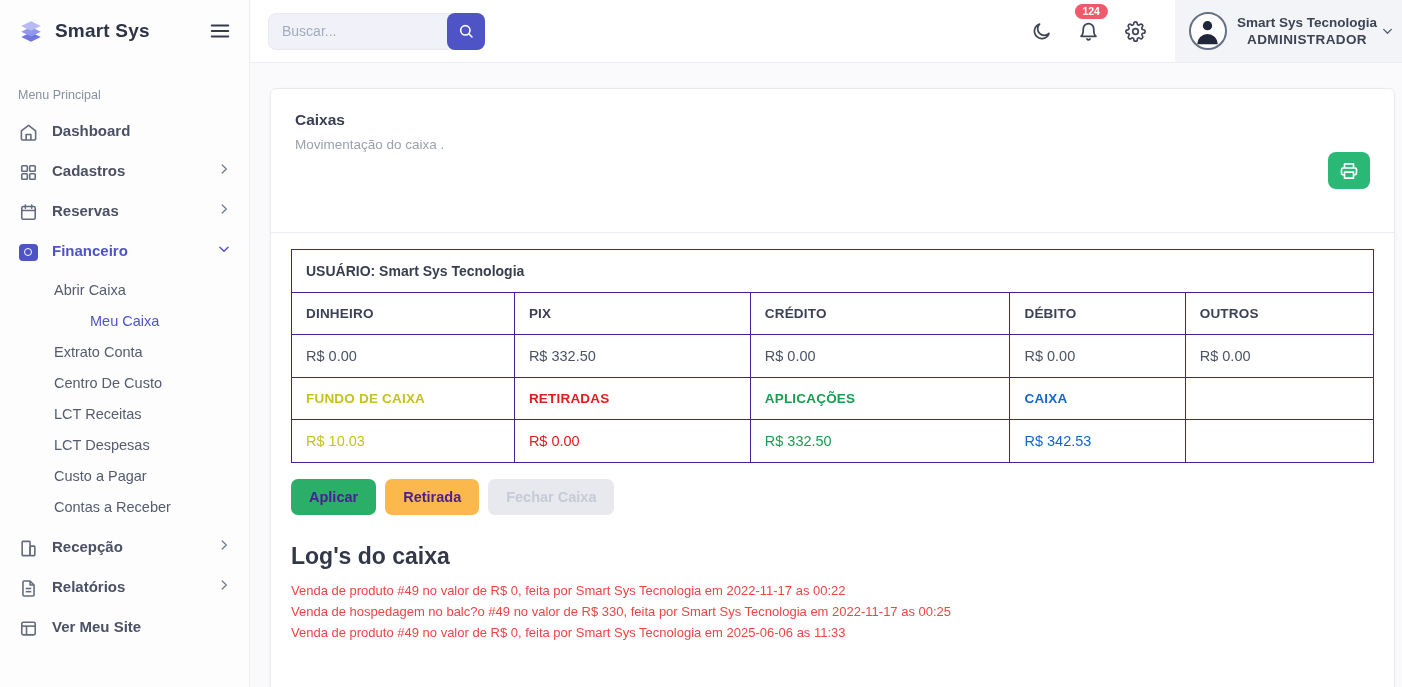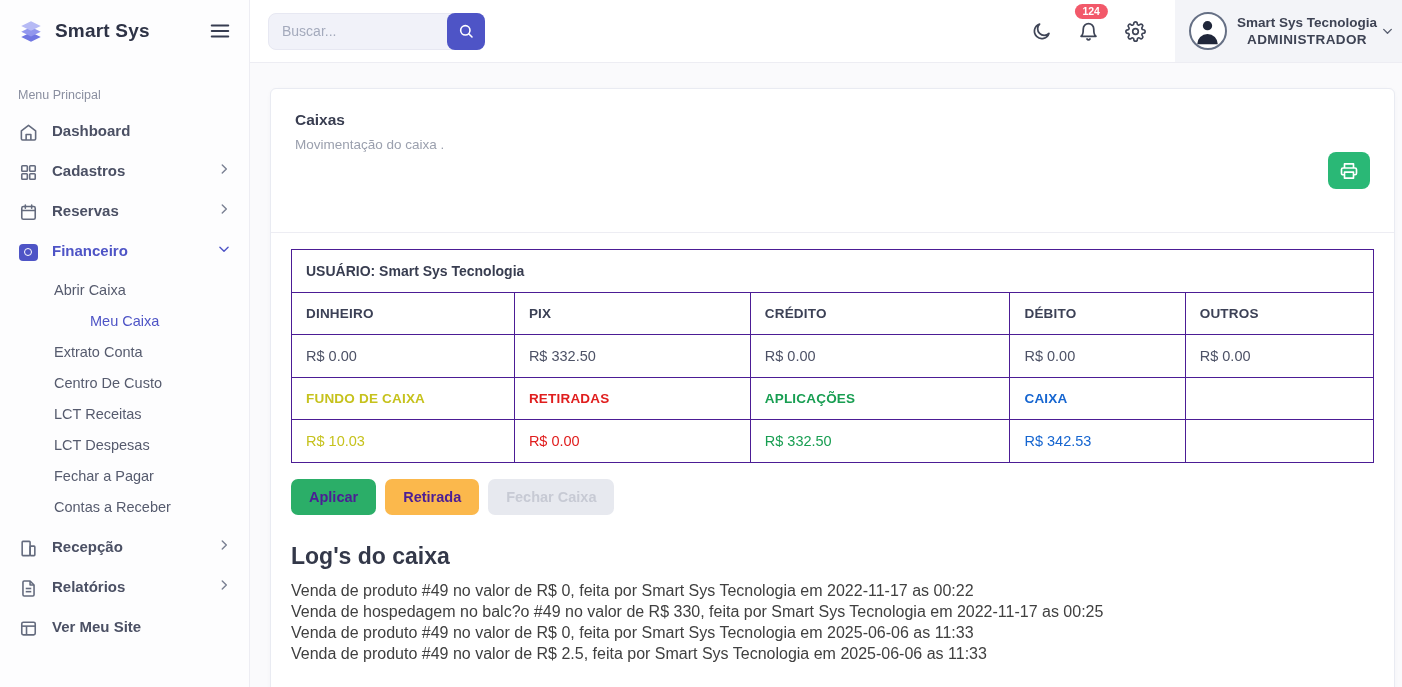--- a/index.html
+++ b/index.html
@@ -72,21 +72,21 @@
   .c-blue   { color:var(--caixa-blue,#1565d0); }
 
   .btn-row { margin-top:16px; display:flex; gap:9px; }
   .btn { border:none; border-radius:7px; padding:10px 18px; font-size:14.5px; font-weight:600; color:#4c1d95;
          font-family:inherit; cursor:pointer; }
   .btn-aplicar { background:var(--btn-green,#2bae68); }
   .btn-retirada { background:var(--btn-amber,#fbb84c); }
   .btn-fechar { background:#e7e9ef; color:#c7cad4; cursor:default; }
 
   .logs-title { margin:28px 0 10px; font-size:23px; font-weight:700; color:#333849; }
-  .log-line { font-size:16px; color:#404040; line-height:21px; }
+  .log-line { font-size:13px; color:#ef4444; line-height:21px; }
 </style>
 </head>
 <body>
 
 <div class="app">
 
   <aside class="sidebar">
     <div class="logo-row">
       <span class="logo-icon">
         <svg width="26" height="26" viewBox="0 0 24 24">
@@ -166,21 +166,21 @@
         </span>
       </div>
 
       <div class="submenu">
         <div class="subitem">Abrir Caixa</div>
         <div class="subitem active">Meu Caixa</div>
         <div class="subitem">Extrato Conta</div>
         <div class="subitem">Centro De Custo</div>
         <div class="subitem">LCT Receitas</div>
         <div class="subitem">LCT Despesas</div>
-        <div class="subitem">Fechar a Pagar</div>
+        <div class="subitem">Custo a Pagar</div>
         <div class="subitem">Contas a Receber</div>
       </div>
 
       <div class="nav-item">
         <span class="nicon">
           <svg width="19" height="19" viewBox="0 0 24 24" fill="none" stroke="currentColor" stroke-width="2" stroke-linejoin="round">
               <rect x="4" y="3" width="10" height="18" rx="1"></rect>
               <rect x="14" y="9" width="6" height="12" rx="1"></rect>
               <line x1="7.5" y1="7" x2="7.5" y2="7.01"></line>
               <line x1="10.5" y1="7" x2="10.5" y2="7.01"></line>
@@ -351,18 +351,17 @@
           <div class="btn-row">
             <button class="btn btn-aplicar">Aplicar</button>
             <button class="btn btn-retirada">Retirada</button>
             <button class="btn btn-fechar">Fechar Caixa</button>
           </div>
 
           <div class="logs-title">Log's do caixa</div>
           <div class="log-line">Venda de produto #49 no valor de R$ 0, feita por Smart Sys Tecnologia em 2022-11-17 as 00:22</div>
           <div class="log-line">Venda de hospedagem no balc?o #49 no valor de R$ 330, feita por Smart Sys Tecnologia em 2022-11-17 as 00:25</div>
           <div class="log-line">Venda de produto #49 no valor de R$ 0, feita por Smart Sys Tecnologia em 2025-06-06 as 11:33</div>
-          <div class="log-line">Venda de produto #49 no valor de R$ 2.5, feita por Smart Sys Tecnologia em 2025-06-06 as 11:33</div>
         </div>
       </div>
     </div>
   </div>
 </div>
 
 </body></html>

